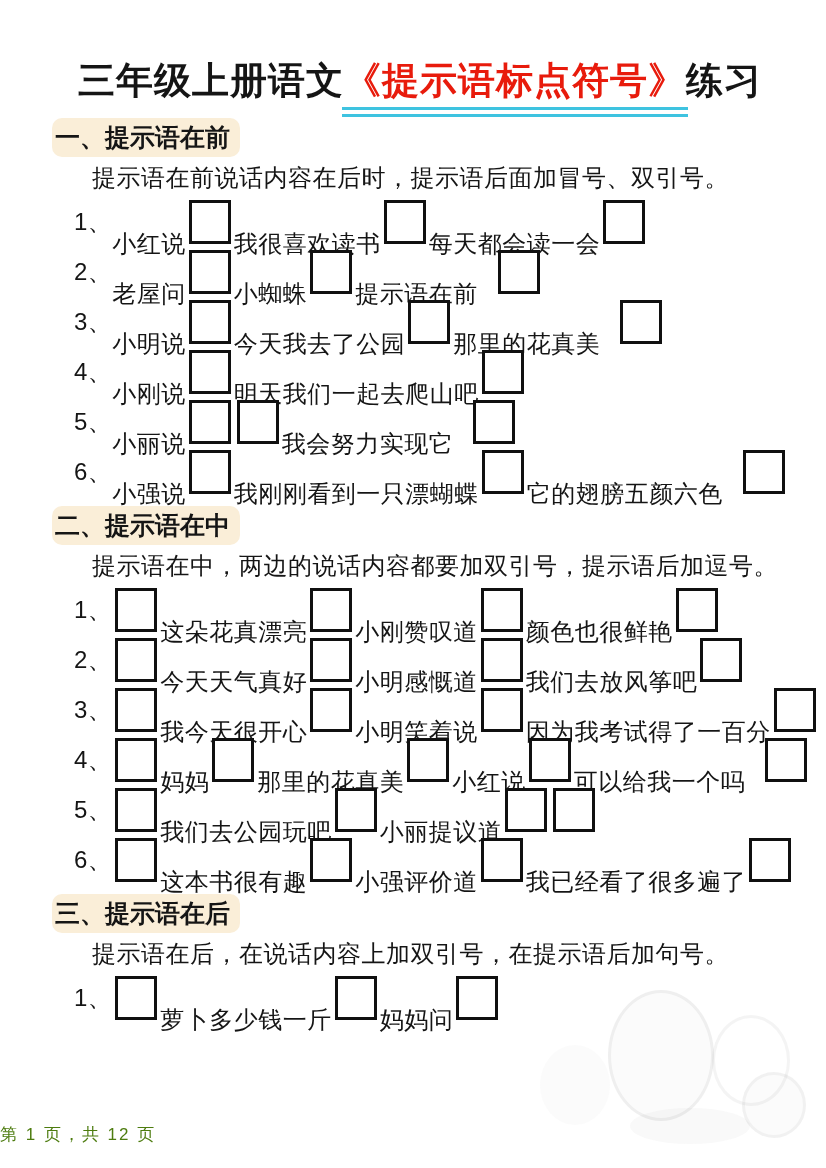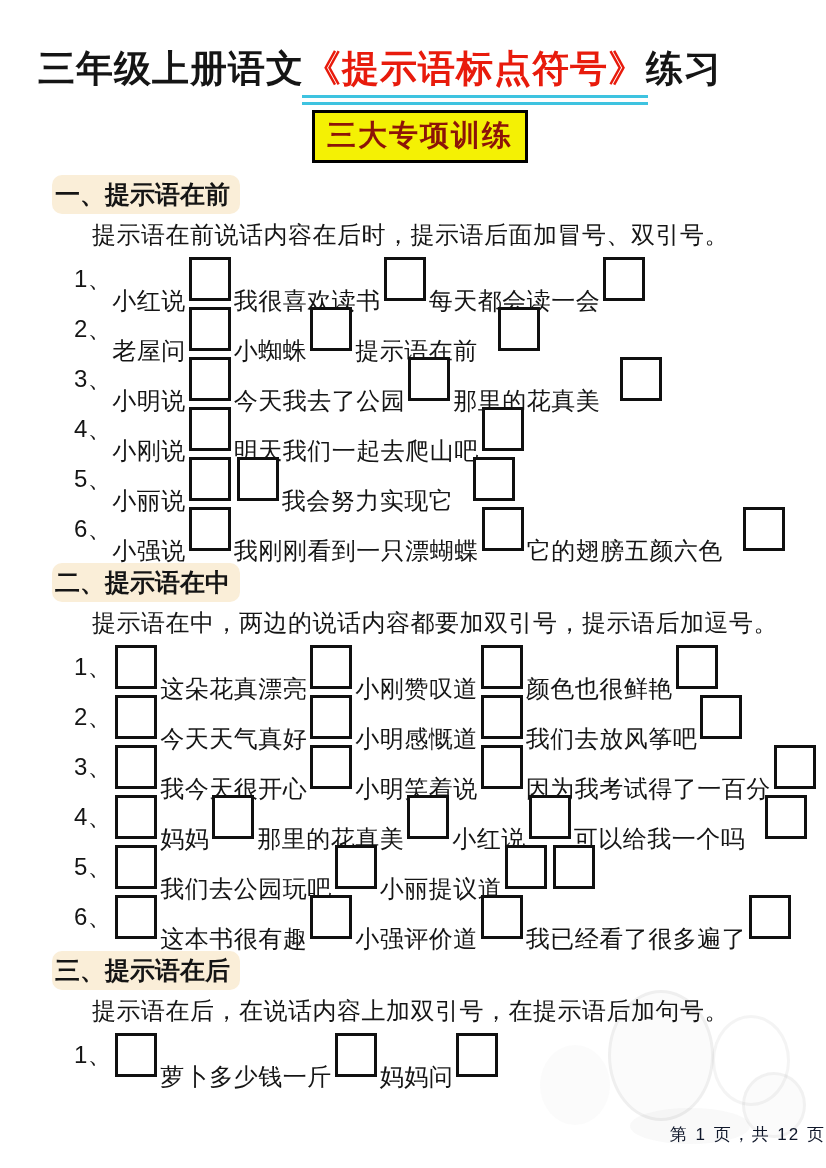--- a/index.html
+++ b/index.html
@@ -13,26 +13,26 @@
   }
   .page {
     position:relative;
     width:826px; height:1168px;
     box-sizing:border-box;
     padding:44px 24px 0 52px;
     z-index:1;
   }
   
   .title {
-    text-align:left;
+    text-align:center;
     font-size:37px;
     font-weight:bold;
     letter-spacing:1px;
     white-space:nowrap;
-    margin:0 0 0 -14px;
+    margin:12px 0 0 -14px;
     font-family:Liberation Mono, monospace;
   }
   .title-red {
     color:var(--accent-red);
     position:relative;
     display:inline-block;
   }
   .title-red::after {
     content:"";
     position:absolute;
@@ -88,24 +88,24 @@
     background:#fff;
     margin:0 3px;
     box-sizing:content-box;
   }
   .answer-box.gap { margin-left:20px; }
   
   .footer {
     position:absolute;
     left:0; right:0;
     bottom:22px;
-    text-align:right;
+    text-align:left;
     font-size:17px;
     letter-spacing:2px;
-    color:#0f172a;
+    color:#4d7c0f;
   }
   
   .wm { position:absolute; border-radius:50%; z-index:0; }
   .wm1 { left:608px; top:990px;  width:100px; height:125px; border:3px solid rgba(130,130,130,0.10); background:rgba(150,150,150,0.04); }
   .wm2 { left:712px; top:1015px; width:72px;  height:85px;  border:3px solid rgba(130,130,130,0.09); }
   .wm3 { left:742px; top:1072px; width:58px;  height:60px;  border:3px solid rgba(130,130,130,0.08); background:rgba(150,150,150,0.04); }
   .wm4 { left:630px; top:1108px; width:120px; height:36px;  background:rgba(150,150,150,0.06); border:none; }
   .wm5 { left:540px; top:1045px; width:70px;  height:80px;  background:rgba(150,150,150,0.035); border:none; }
 </style>
 </head>
@@ -116,23 +116,20 @@
 <div class="wm wm3"></div>
 <div class="wm wm4"></div>
 <div class="wm wm5"></div>
 
 <div class="page">
 
   <h1 class="title">
     <span>三年级上册语文</span><span class="title-red">《提示语标点符号》</span><span>练习</span>
   </h1>
 
-  <div class="subtitle-wrap">
-    <span class="subtitle">三大专项训练</span>
-  </div>
 
   <div id="sections">
       <div class="section"><div class="section-heading">一、提示语在前</div><br><div class="section-explanation">提示语在前说话内容在后时，提示语后面加冒号、双引号。</div><div class="item">
           <span class="num">1、</span>
           <span class="txt">小红说</span>
           <span class="answer-box"></span>
           <span class="txt">我很喜欢读书</span>
           <span class="answer-box"></span>
           <span class="txt">每天都会读一会</span>
           <span class="answer-box"></span>

